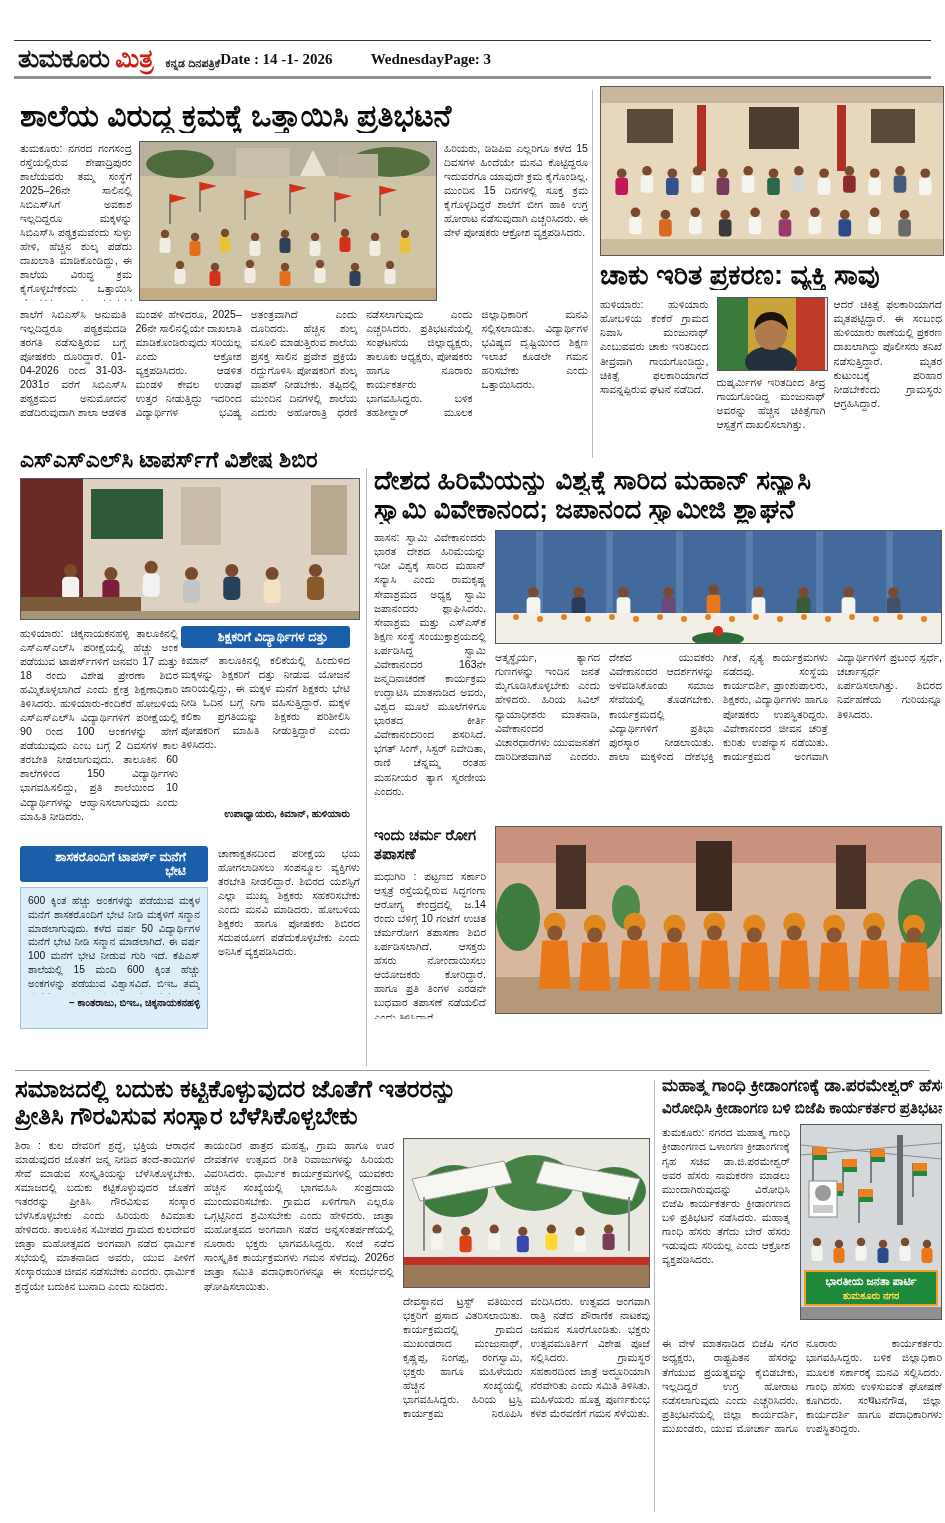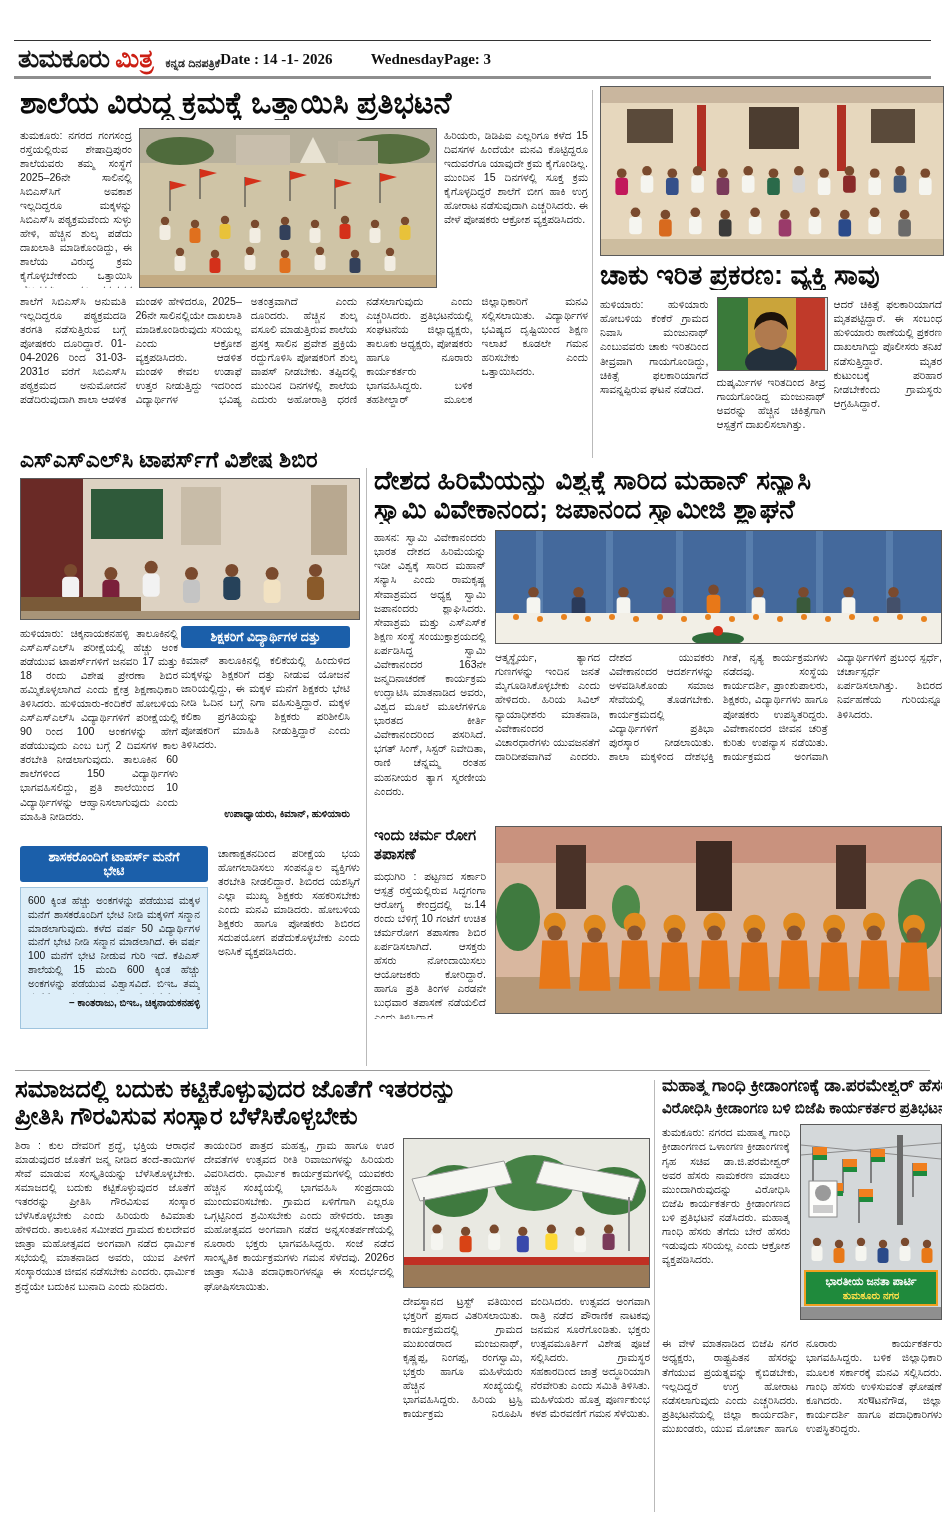--- a/index.html
+++ b/index.html
@@ -17,41 +17,41 @@
   .hdr-right{font-family:"Liberation Serif","DejaVu Serif",serif;font-size:15px;font-weight:bold;}
   .grayrule{position:absolute;left:14px;right:14px;top:76px;height:3px;background:#8e8e8e;}
   
   .txt{font-size:10.6px;line-height:1.33;text-align:justify;overflow:hidden;word-break:break-word;}
   .headline{font-weight:bold;color:#0b0b0b;line-height:1.12;white-space:nowrap;overflow:hidden;}
   .vdiv{position:absolute;width:1px;background:#b9b9b9;}
   .hdiv{position:absolute;height:1px;background:#9a9a9a;}
   .photo{border:1px solid #5a5a5a;overflow:hidden;background:#ddd;flex:none;}
   .photo svg{display:block;}
   
-  .art1{left:20px;top:86px;width:568px;height:374px;}
+  .art1{left:20px;top:99px;width:568px;height:374px;}
   .art1 .headline{font-size:30px;margin-bottom:8px;}
   .art1-row{display:flex;gap:7px;height:160px;}
   .a1c1{width:112px;height:160px;}
   .a1cr{flex:1;height:160px;}
   .cols5{margin-top:6px;height:166px;column-count:5;column-gap:9px;}
   
   .photo-group{left:600px;top:86px;width:342px;height:168px;}
   .art2{left:600px;top:260px;width:342px;height:200px;}
   .art2 .headline{font-size:27px;margin-bottom:7px;}
   .art2-row{display:flex;gap:8px;height:158px;}
   .a2c{width:109px;height:158px;}
   .portrait{width:100%;height:72px;margin-bottom:4px;}
   
   .art3{left:20px;top:448px;width:340px;height:604px;}
   .art3 .headline{font-size:22px;margin-bottom:5px;}
   .photo3{width:338px;height:140px;margin-bottom:6px;}
   .art3-cols{display:flex;gap:3px;height:212px;}
   .a3l{width:158px;height:212px;}
   .a3r{width:169px;}
-  .bluebox{background:#1b5faa;color:#fff;font-weight:bold;font-size:12.5px;text-align:center;
+  .bluebox{background:#1b5faa;color:#fff;font-weight:bold;font-size:12.5px;text-align:right;
            padding:4px 22px;border-radius:3px;margin-bottom:5px;line-height:1.15;}
   .signoff{font-size:10px;font-weight:bold;text-align:right;margin-top:3px;}
   .art3-bottom{display:flex;gap:10px;margin-top:8px;}
   .boxwrap{width:188px;}
   .litebox{background:#ddeef9;border:1px solid #9fc4de;padding:6px 7px;height:128px;overflow:hidden;}
   .litebox .txt{font-size:10.3px;}
   .a3m{flex:1;height:196px;}
   
   .art4{left:374px;top:466px;width:568px;height:600px;}
   .art4 .headline{font-size:26px;}

